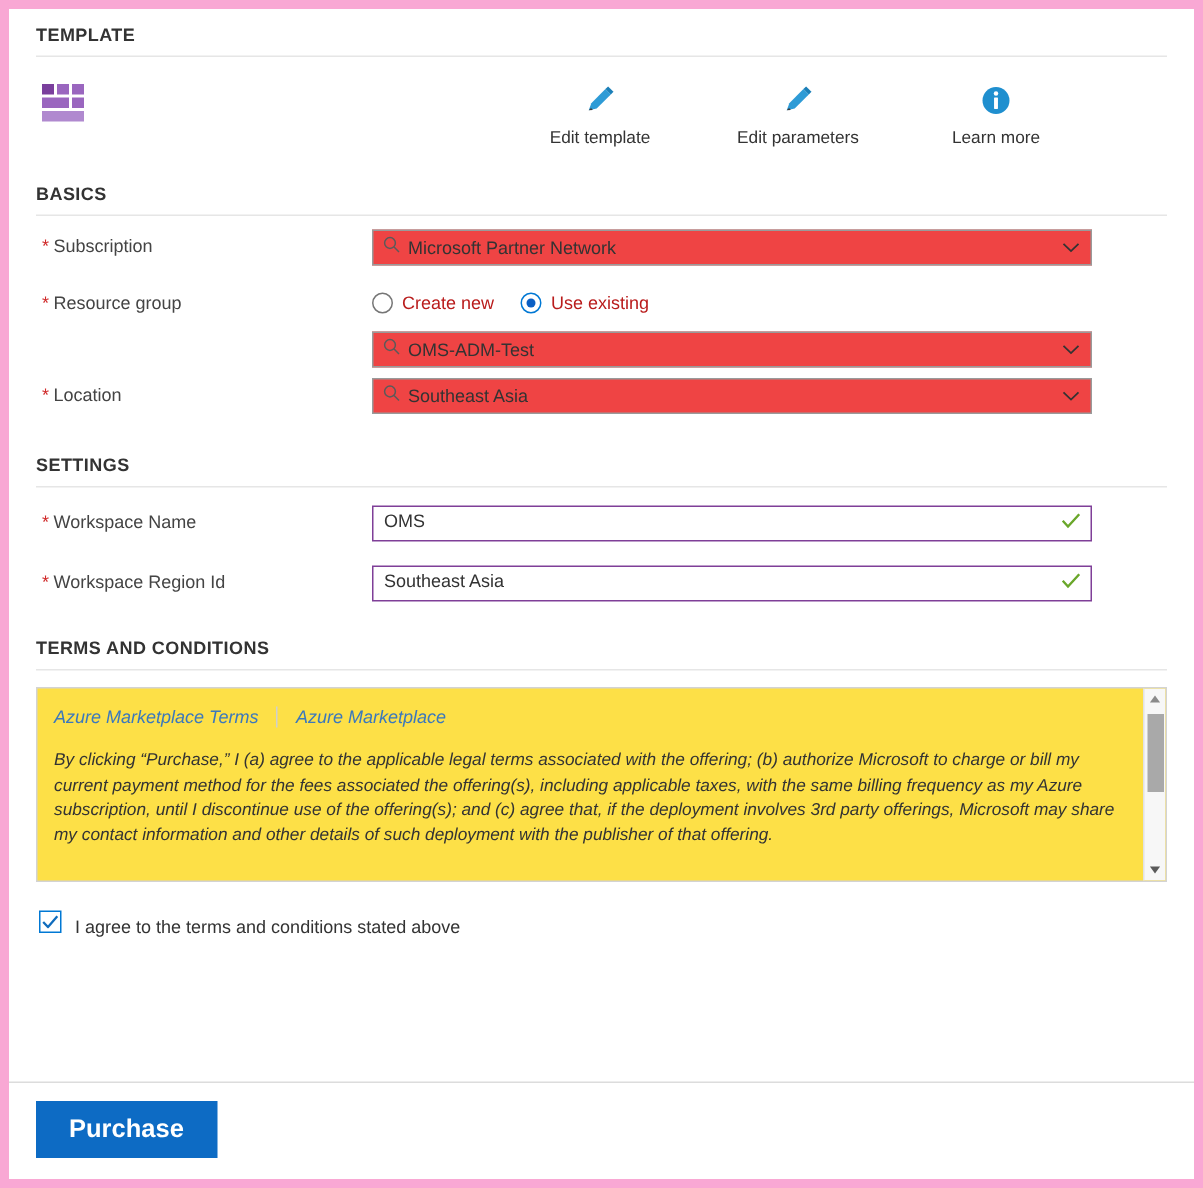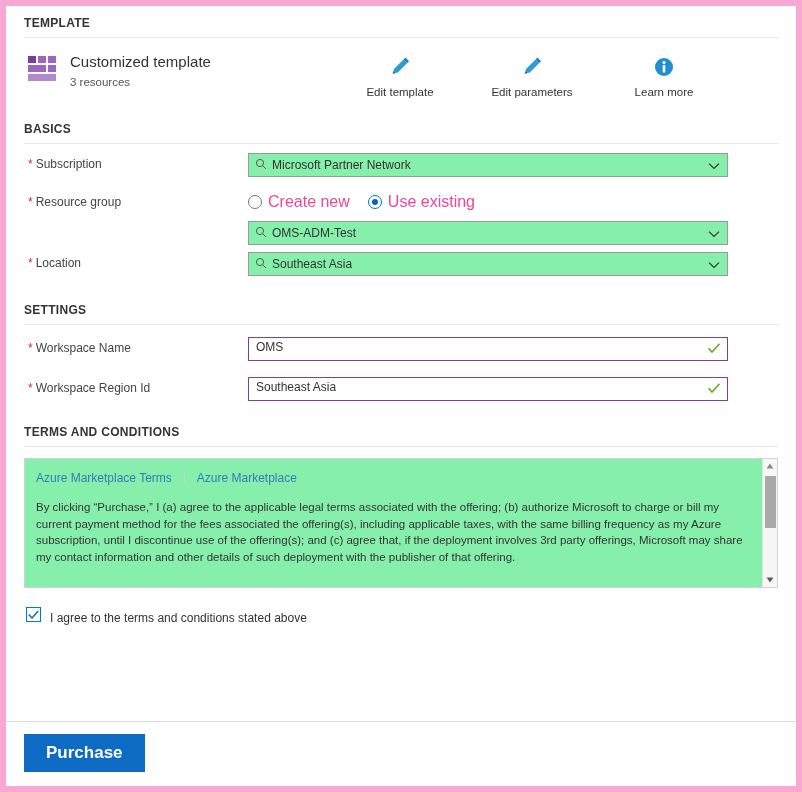--- a/index.html
+++ b/index.html
@@ -111,21 +111,21 @@
     padding-left: 4px;
     white-space: nowrap;
   }
   .req { color: #d02b2b; margin-right: 3px; }
   .fld { flex: 1 1 auto; max-width: 480px; }
 
   .select {
     position: relative;
     height: 24px;
     border: 1px solid #9a9a9a;
-    background: #86efac;
+    background: #ef4444;
     display: flex;
     align-items: center;
     padding: 0 26px 0 6px;
     cursor: pointer;
   }
   .select .txt {
     font-size: 12px;
     color: #333333;
     margin-left: 5px;
     overflow: hidden;
@@ -162,22 +162,22 @@
   .radio.on .dot { border-color: #0078d4; }
   .radio.on .dot::after {
     content: "";
     position: absolute;
     left: 3px; top: 3px;
     width: 6px; height: 6px;
     border-radius: 50%;
     background: #0a5fc4;
   }
   .radio .rl {
-    font-size: 16px;
-    color: #ec4899;
+    font-size: 12px;
+    color: #b91c1c;
     margin-left: 6px;
     white-space: nowrap;
   }
 
   .textbox {
     position: relative;
     height: 24px;
     border: 1px solid #7f3f98;
     background: #ffffff;
     display: flex;
@@ -194,24 +194,25 @@
     position: absolute;
     right: 6px;
     top: 50%;
     transform: translateY(-50%);
   }
 
   
   .terms-wrap {
     margin-top: 11px;
     border: 1px solid #d3d3d3;
-    background: #86efac;
+    background: #fde047;
     height: 130px;
     display: flex;
     overflow: hidden;
+    font-style: italic;
   }
   .terms-body {
     flex: 1 1 auto;
     padding: 12px 14px 10px 11px;
     overflow: hidden;
   }
   .links {
     display: flex;
     align-items: center;
     gap: 12px;
@@ -318,24 +319,20 @@
       <span class="tmpl-icon">
         <svg width="30" height="28" viewBox="0 0 30 28">
           <rect x="0" y="0" width="8" height="7" fill="#7a3f9d"></rect>
           <rect x="10" y="0" width="8" height="7" fill="#9a66bf"></rect>
           <rect x="20" y="0" width="8" height="7" fill="#9a66bf"></rect>
           <rect x="0" y="9" width="18" height="7" fill="#9a66bf"></rect>
           <rect x="20" y="9" width="8" height="7" fill="#9a66bf"></rect>
           <rect x="0" y="18" width="28" height="7" fill="#b089cf"></rect>
         </svg>
       </span>
-      <div class="tmpl-text">
-        <div class="tmpl-title">Customized template</div>
-        <div class="tmpl-sub">3 resources</div>
-      </div>
 
       <div class="tmpl-actions">
         <div class="action">
           <span class="ic">
             <svg width="24" height="24" viewBox="0 0 24 24">
               <path d="M4.5 18.5 L6.2 13.8 L15.6 4.4 L19.2 8.0 L9.8 17.4 Z" fill="#2e9bd6"></path>
               <path d="M15.6 4.4 L17.4 2.6 L21.0 6.2 L19.2 8.0 Z" fill="#1b7fb8"></path>
               <path d="M4.5 18.5 L6.0 17.0 L7.3 18.3 Z" fill="#3c3c3c"></path>
             </svg>
           </span>

